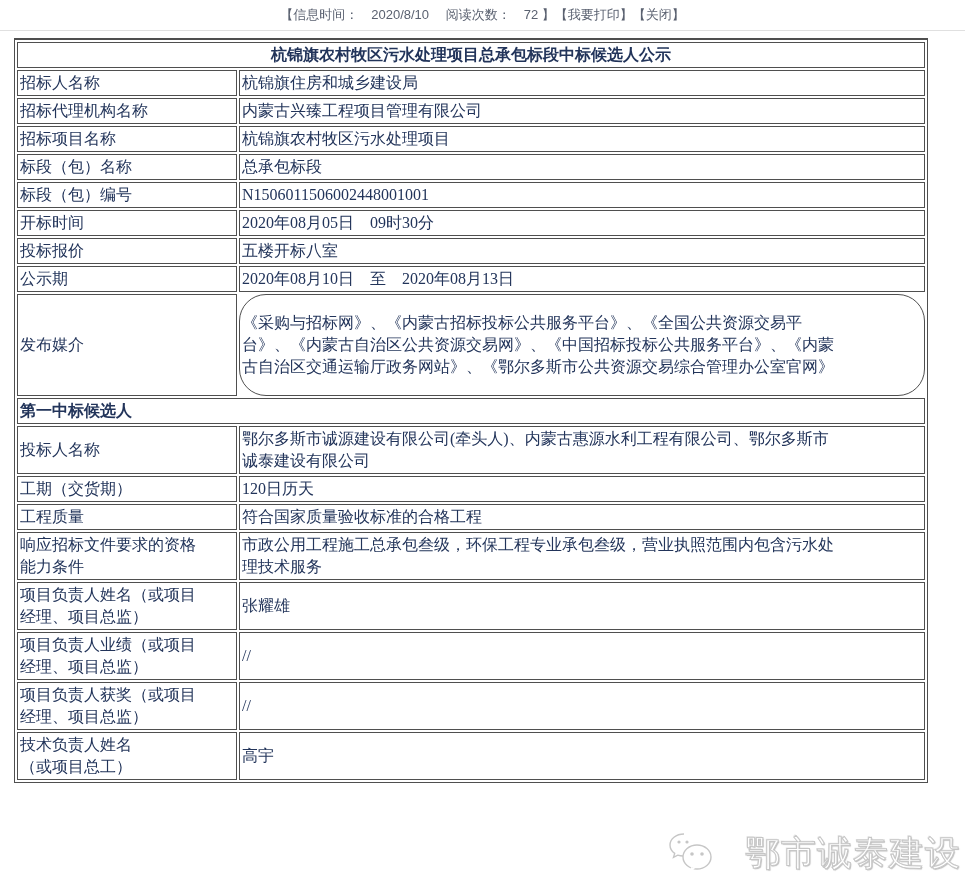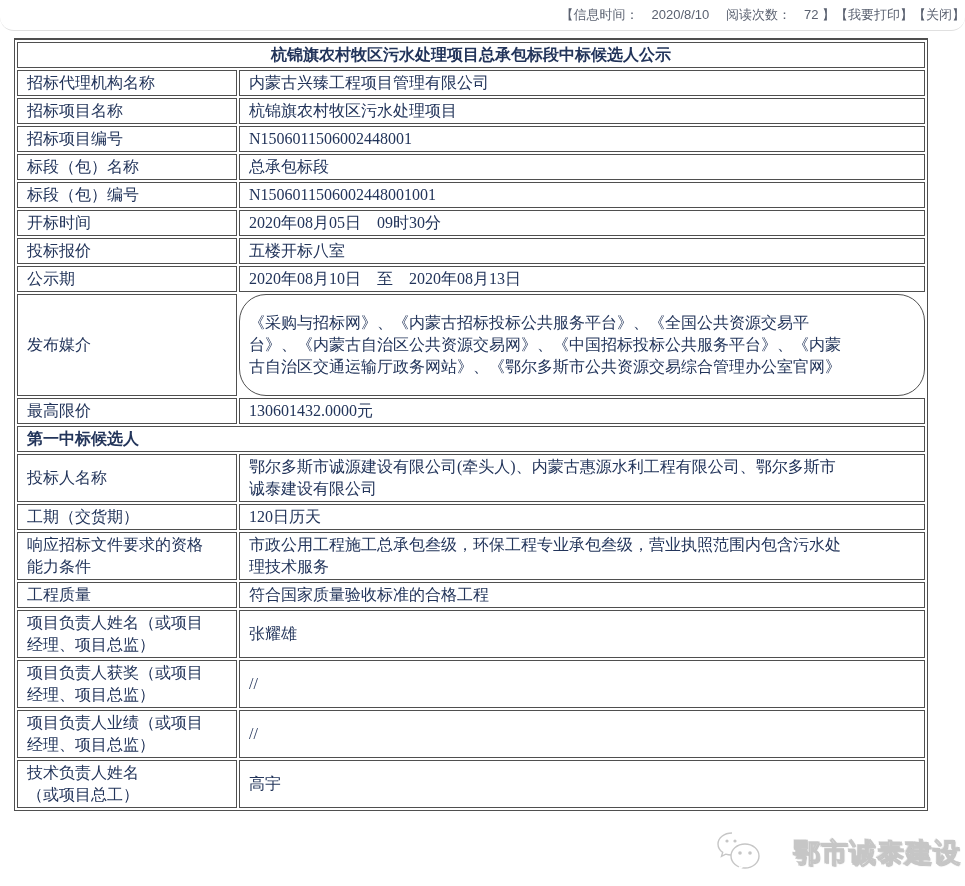--- a/index.html
+++ b/index.html
@@ -12,47 +12,46 @@
     height: 886px;
     overflow: hidden;
     position: relative;
     font-family: "Liberation Serif", "DejaVu Serif", serif;
     color: #22345a;
   }
   
   .meta-bar {
     height: 30px;
     line-height: 30px;
-    text-align: right;
+    text-align: center;
     font-family: "Liberation Sans", "DejaVu Sans", sans-serif;
     font-size: 13px;
     color: #5a6170;
     border-bottom: 1px solid #e0e0e0;
     white-space: pre;
-    border-radius: 14px;
   }
   .meta-bar a {
     color: #5a6170;
     text-decoration: none;
     cursor: pointer;
   }
   
   table.bid-table {
     table-layout: fixed;
     width: 914px;
     margin: 7px 0 0 14px;
     border-collapse: separate;
     border-spacing: 2px;
     border: 1px solid #4f4f4f;
     border-top-width: 2px;
     background: #ffffff;
   }
   table.bid-table td {
     border: 1px solid #4f4f4f;
-    padding: 1px 9px;
+    padding: 1px 2px;
     font-size: 16px;
     line-height: 22px;
     height: 19px;
     vertical-align: middle;
     white-space: pre-line;
     color: #22345a;
   }
   td.main-title {
     text-align: center;
     font-size: 21px;
@@ -77,22 +76,22 @@
   .watermark {
     position: absolute;
     top: 830px;
     right: 4px;
     display: flex;
     align-items: center;
     gap: 3px;
     pointer-events: none;
   }
   .watermark .wm-text {
-    font-size: 27px;
-    font-weight: bold;
+    font-size: 35px;
+    font-weight: normal;
     color: #ffffff;
     -webkit-text-stroke: 1px #c6c6c6;
     text-shadow: 1px 1px 1px #bdbdbd, -1px -1px 0 #e8e8e8;
     letter-spacing: 1px;
     white-space: nowrap;
     margin-left: 27px;
   }
 </style>
 </head>
 <body>
@@ -102,30 +101,30 @@
 <table class="bid-table">
   <colgroup>
     <col style="width:220px">
     <col>
   </colgroup>
   <tbody id="table-body">
       <tr>
         <td colspan="2" class="main-title">杭锦旗农村牧区污水处理项目总承包标段中标候选人公示</td>
       </tr>
       <tr>
+        <td class="label-cell">招标人名称</td>
+        <td class="value-cell">杭锦旗住房和城乡建设局</td>
+      </tr>
+      <tr>
         <td class="label-cell">招标代理机构名称</td>
         <td class="value-cell">内蒙古兴臻工程项目管理有限公司</td>
       </tr>
       <tr>
         <td class="label-cell">招标项目名称</td>
         <td class="value-cell">杭锦旗农村牧区污水处理项目</td>
-      </tr>
-      <tr>
-        <td class="label-cell">招标项目编号</td>
-        <td class="value-cell">N1506011506002448001</td>
       </tr>
       <tr>
         <td class="label-cell">标段（包）名称</td>
         <td class="value-cell">总承包标段</td>
       </tr>
       <tr>
         <td class="label-cell">标段（包）编号</td>
         <td class="value-cell">N1506011506002448001001</td>
       </tr>
       <tr>
@@ -140,57 +139,53 @@
         <td class="label-cell">公示期</td>
         <td class="value-cell">2020年08月10日　至　2020年08月13日</td>
       </tr>
       <tr class="tall-row">
         <td class="label-cell">发布媒介</td>
         <td class="value-cell"><div class="wide-text">《采购与招标网》、《内蒙古招标投标公共服务平台》、《全国公共资源交易平
 台》、《内蒙古自治区公共资源交易网》、《中国招标投标公共服务平台》、《内蒙
 古自治区交通运输厅政务网站》、《鄂尔多斯市公共资源交易综合管理办公室官网》</div></td>
       </tr>
       <tr>
-        <td class="label-cell">最高限价</td>
-        <td class="value-cell">130601432.0000元</td>
-      </tr>
-      <tr>
         <td colspan="2" class="section-title">第一中标候选人</td>
       </tr>
       <tr>
         <td class="label-cell">投标人名称</td>
         <td class="value-cell">鄂尔多斯市诚源建设有限公司(牵头人)、内蒙古惠源水利工程有限公司、鄂尔多斯市
 诚泰建设有限公司</td>
       </tr>
       <tr>
         <td class="label-cell">工期（交货期）</td>
         <td class="value-cell">120日历天</td>
+      </tr>
+      <tr>
+        <td class="label-cell">工程质量</td>
+        <td class="value-cell">符合国家质量验收标准的合格工程</td>
       </tr>
       <tr>
         <td class="label-cell">响应招标文件要求的资格
 能力条件</td>
         <td class="value-cell">市政公用工程施工总承包叁级，环保工程专业承包叁级，营业执照范围内包含污水处
 理技术服务</td>
       </tr>
       <tr>
-        <td class="label-cell">工程质量</td>
-        <td class="value-cell">符合国家质量验收标准的合格工程</td>
-      </tr>
-      <tr>
         <td class="label-cell">项目负责人姓名（或项目
 经理、项目总监）</td>
         <td class="value-cell">张耀雄</td>
       </tr>
       <tr>
-        <td class="label-cell">项目负责人获奖（或项目
+        <td class="label-cell">项目负责人业绩（或项目
 经理、项目总监）</td>
         <td class="value-cell">//</td>
       </tr>
       <tr>
-        <td class="label-cell">项目负责人业绩（或项目
+        <td class="label-cell">项目负责人获奖（或项目
 经理、项目总监）</td>
         <td class="value-cell">//</td>
       </tr>
       <tr>
         <td class="label-cell">技术负责人姓名
 （或项目总工）</td>
         <td class="value-cell">高宇</td>
       </tr>
     </tbody>
 </table>

